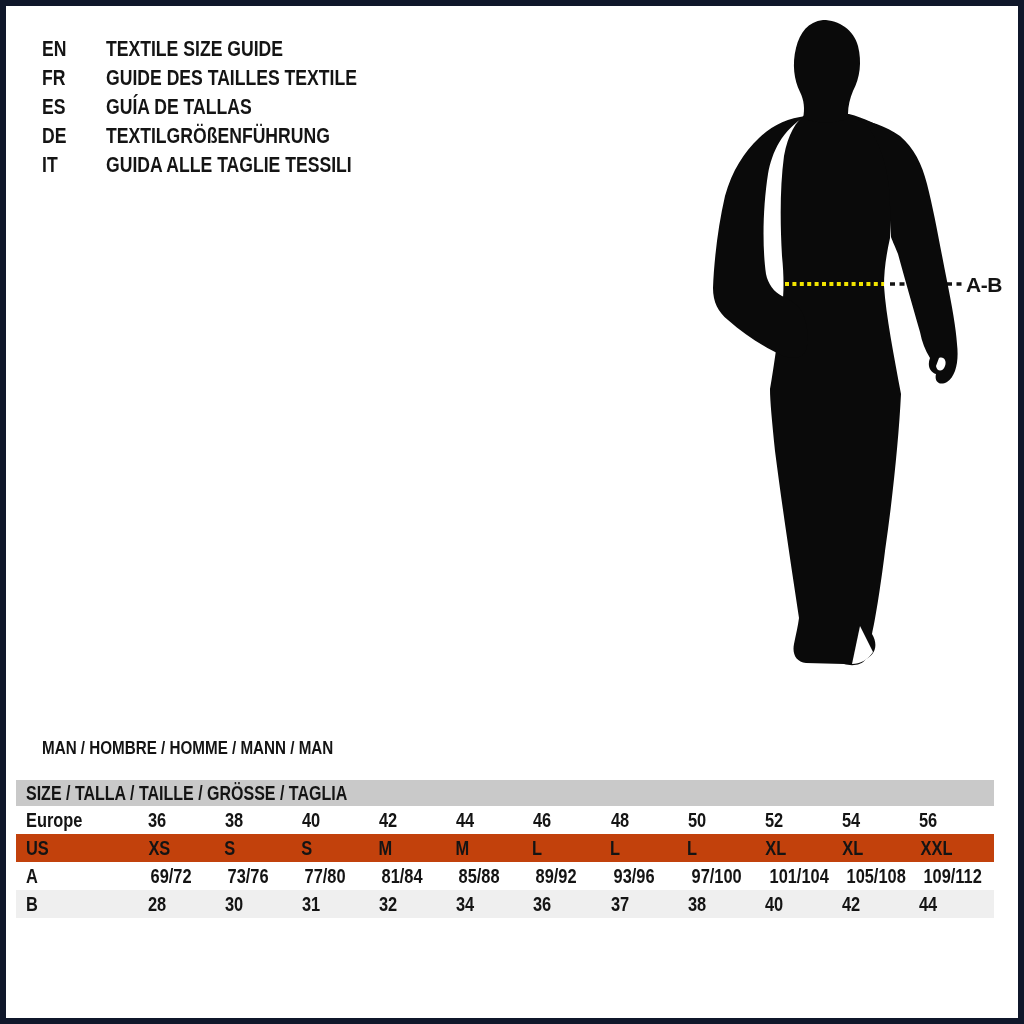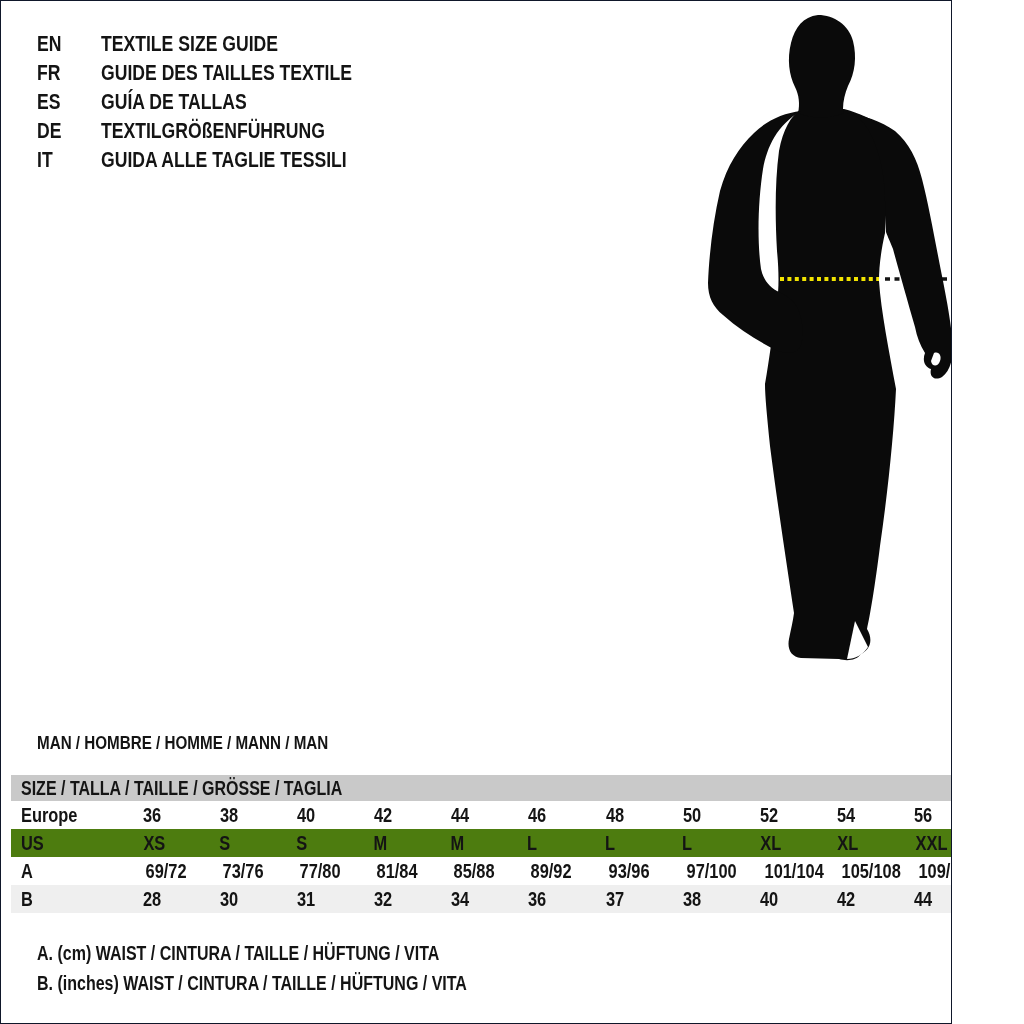--- a/index.html
+++ b/index.html
@@ -1,20 +1,20 @@
 <!DOCTYPE html>
 <html><head>
 <meta charset="utf-8">
 <style>
   * { margin:0; padding:0; box-sizing:border-box; }
   html,body { background:#fff; }
   body { font-family:"Liberation Sans", sans-serif; font-weight:700; color:#141414; }
   #canvas {
-    position:relative; width:952px; height:1024px; background:#ffffff;
-    border:1px solid #0f172a; overflow:hidden;
+    position:relative; width:1024px; height:1024px; background:#ffffff;
+    border:6px solid #0f172a; overflow:hidden;
   }
   .cx { display:inline-block; transform:scaleX(0.8); transform-origin:0 50%; white-space:nowrap; }
 
   
   .lang-block { position:absolute; left:36px; top:28px; }
   .lang-row { display:flex; height:29px; line-height:29px; font-size:22px; }
   .lang-code { width:64px; display:inline-block; transform:scaleX(0.8); transform-origin:0 50%; }
   .lang-label { display:inline-block; transform:scaleX(0.8); transform-origin:0 50%; white-space:nowrap; }
 
   .garment-title { position:absolute; left:36px; top:188px; font-size:22px; line-height:24px; }
@@ -152,21 +152,21 @@
           <div class="tcell"><span>40</span></div>
           <div class="tcell"><span>42</span></div>
           <div class="tcell"><span>44</span></div>
           <div class="tcell"><span>46</span></div>
           <div class="tcell"><span>48</span></div>
           <div class="tcell"><span>50</span></div>
           <div class="tcell"><span>52</span></div>
           <div class="tcell"><span>54</span></div>
           <div class="tcell"><span>56</span></div>
         </div>
-        <div class="trow" style="background: #4d7c0f;">
+        <div class="trow" style="background: #c2410c;">
           <div class="tlabel"><span>US</span></div>
           <div class="tcell"><span>XS</span></div>
           <div class="tcell"><span>S</span></div>
           <div class="tcell"><span>S</span></div>
           <div class="tcell"><span>M</span></div>
           <div class="tcell"><span>M</span></div>
           <div class="tcell"><span>L</span></div>
           <div class="tcell"><span>L</span></div>
           <div class="tcell"><span>L</span></div>
           <div class="tcell"><span>XL</span></div>
@@ -197,22 +197,14 @@
           <div class="tcell"><span>36</span></div>
           <div class="tcell"><span>37</span></div>
           <div class="tcell"><span>38</span></div>
           <div class="tcell"><span>40</span></div>
           <div class="tcell"><span>42</span></div>
           <div class="tcell"><span>44</span></div>
         </div>
       </div>
   </div>
 
-  <div class="footnotes">
-    <div class="fline">
-      <span class="cx">A. (cm) WAIST / CINTURA / TAILLE / HÜFTUNG / VITA</span>
-    </div>
-    <div class="fline">
-      <span class="cx">B. (inches) WAIST / CINTURA / TAILLE / HÜFTUNG / VITA</span>
-    </div>
-  </div>
 
 </div>
 
 </body></html>

